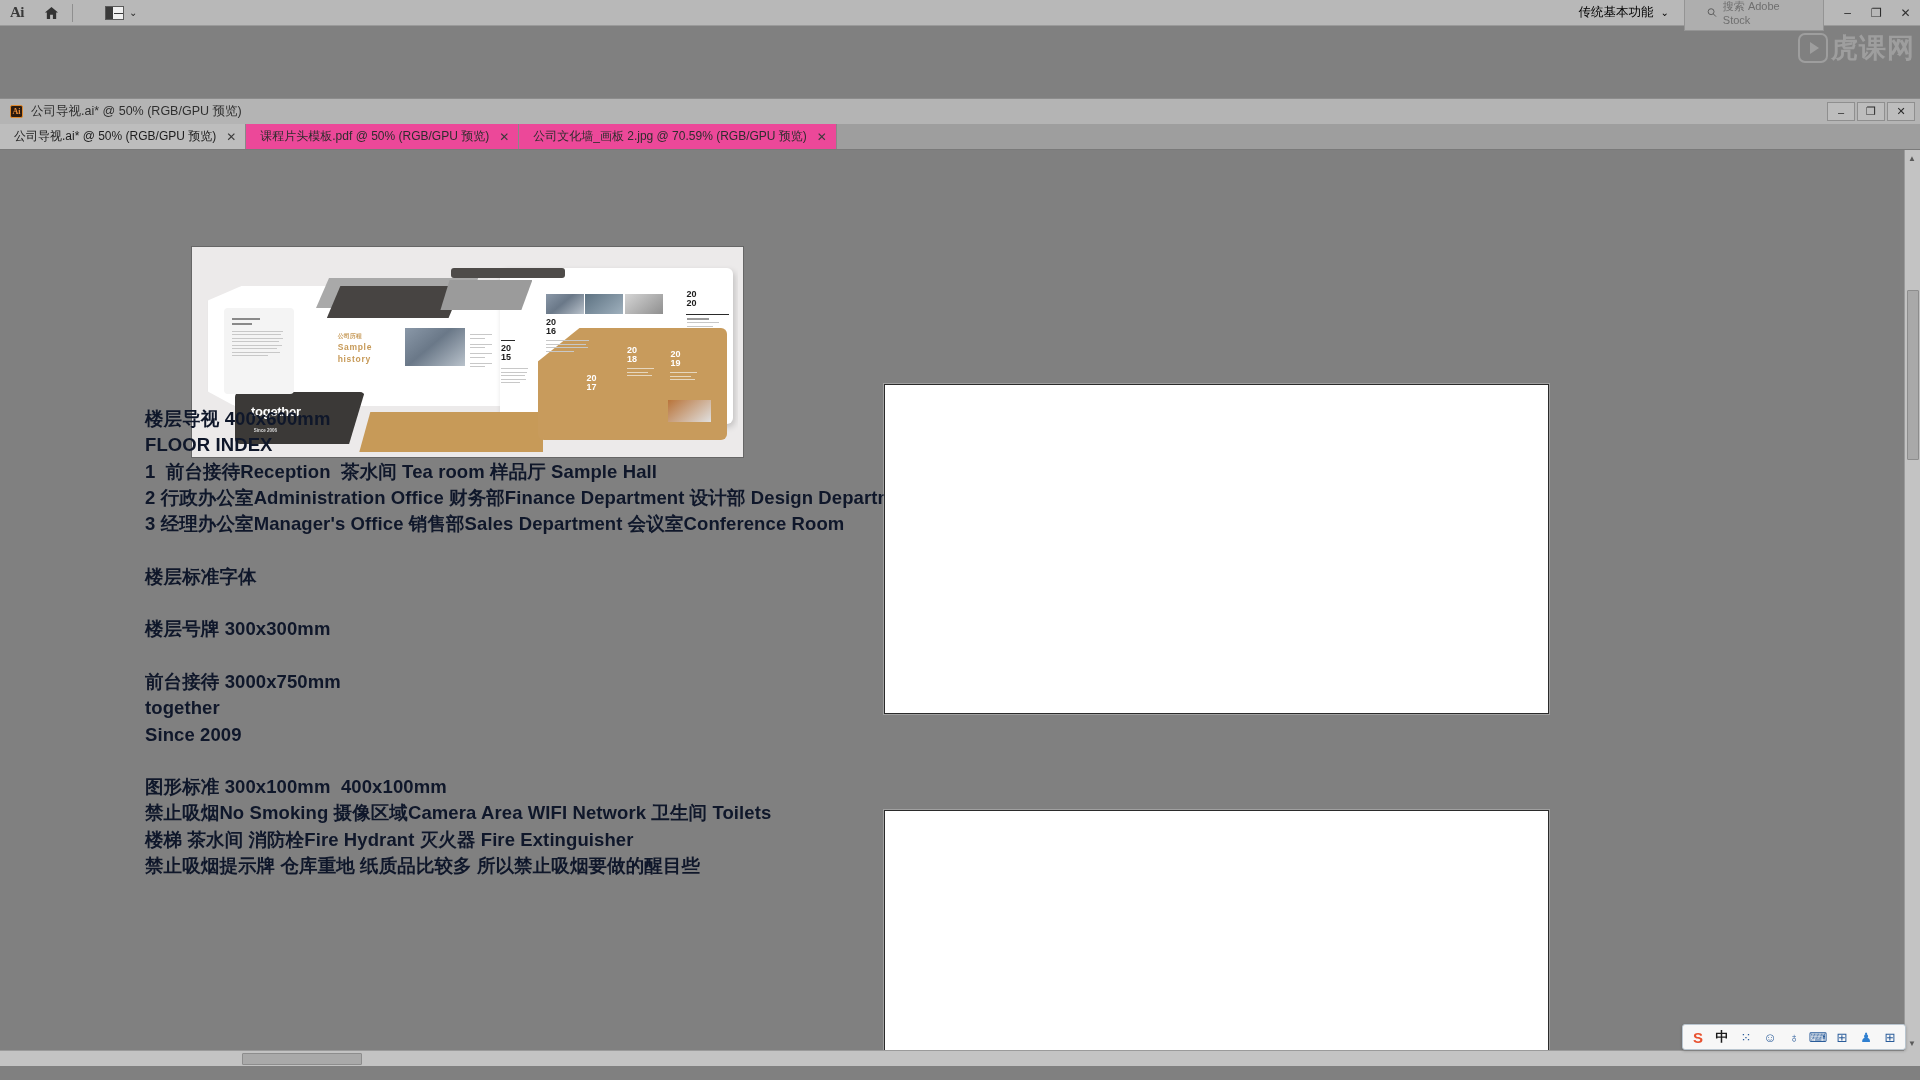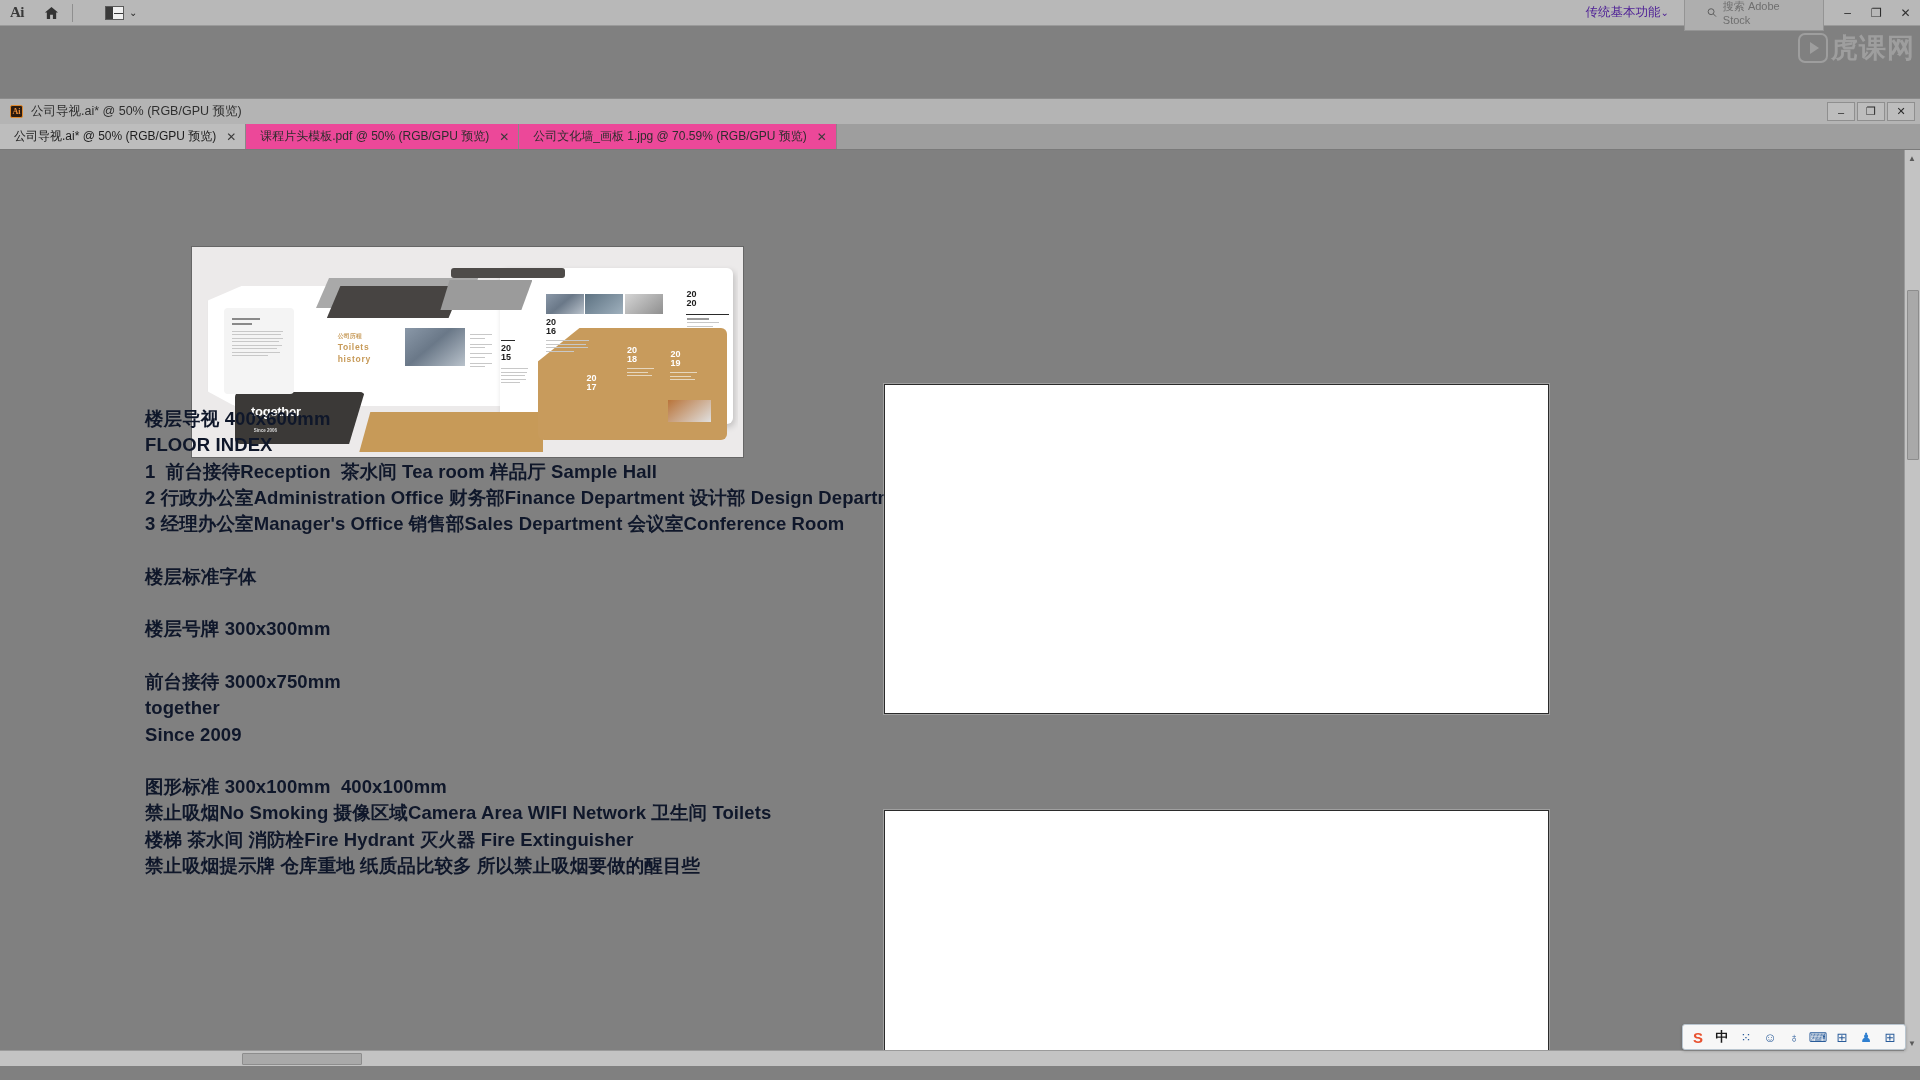--- a/index.html
+++ b/index.html
@@ -51,22 +51,22 @@
   }
   .arrange-icon::after {
     content:''; position:absolute; left:8px; top:6px; right:0; height:1px;
     background:#3a3a3a;
   }
 
   .menubar-right {
     margin-left: auto; display: flex; align-items: center; height: 26px;
   }
   .workspace-switcher {
-    display: flex; align-items: center; 
-    font-size: 12.5px; color: #4c1d95; padding: 0 8px;
+    display: flex; align-items: center; gap: 7px;
+    font-size: 12.5px; color: #000000; padding: 0 8px;
   }
   .search-box {
     display: flex; align-items: center; gap: 6px;
     width: 140px; height: 37px;
     background: #aeaeae; border: 1px solid #949494;
     padding: 0 22px; margin: 0 7px;
     font-size: 11px; color: #6f6f6f;
   }
   .win-btns { display: flex; align-items: center; margin-left: 2px; }
   .win-btn {
@@ -360,21 +360,21 @@
 <div class="doc-tabs">
   <div class="doc-tab active">
     <span>公司导视.ai* @ 50% (RGB/GPU 预览)</span>
     <span class="tab-close">✕</span>
   </div>
   <div class="doc-tab">
     <span>课程片头模板.pdf @ 50% (RGB/GPU 预览)</span>
     <span class="tab-close">✕</span>
   </div>
   <div class="doc-tab">
-    <span>公司文化墙_画板 1.jpg @ 70.59% (RGB/GPU 预览)</span>
+    <span>公司文化墙_画板 2.jpg @ 70.59% (RGB/GPU 预览)</span>
     <span class="tab-close">✕</span>
   </div>
 </div>
 
 <div class="canvas-area">
 
   <div class="artwork">
     <div class="aw-inner">
       <div class="aw-shape aw-white-left"></div>
       <div class="aw-shape aw-white-right"></div>
@@ -399,21 +399,21 @@
             <div class="aw-line" style="width:92%"></div>
           <div class="aw-line" style="width:97%"></div>
             <div class="aw-line" style="width:88%"></div>
           <div class="aw-line" style="width:94%"></div>
             <div class="aw-line" style="width:70%"></div>
         </div>
       </div>
 
       <div class="aw-title-gold">
         <div>公司历程</div>
-        <div class="en">Toilets</div>
+        <div class="en">Sample</div>
         <div class="en">history</div>
       </div>
 
       <div class="aw-photo" style="left:38.5%;top:38%;width:11%;height:19%;"></div>
       <div class="aw-lines" style="left:50.5%;top:41%;width:4%;">
         <div class="aw-line" style="width:100%"></div>
           <div class="aw-line" style="width:70%;margin-bottom:5px;"></div>
         <div class="aw-line" style="width:100%"></div>
           <div class="aw-line" style="width:70%;margin-bottom:5px;"></div>
         <div class="aw-line" style="width:100%"></div>

